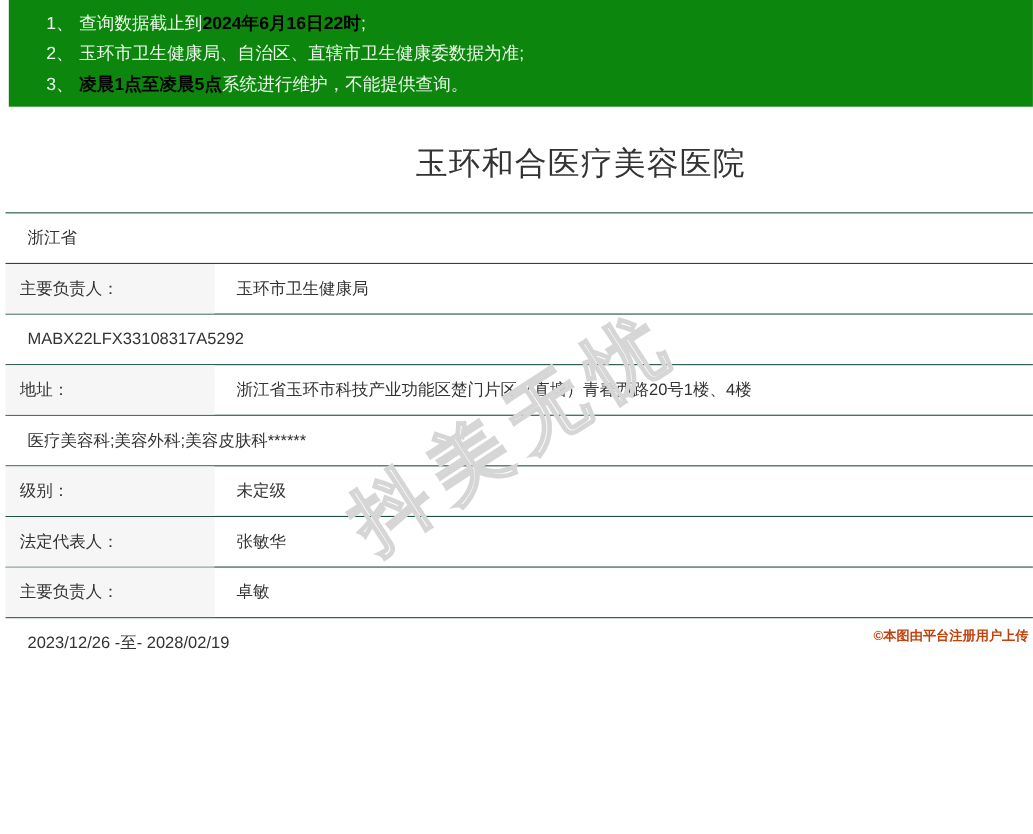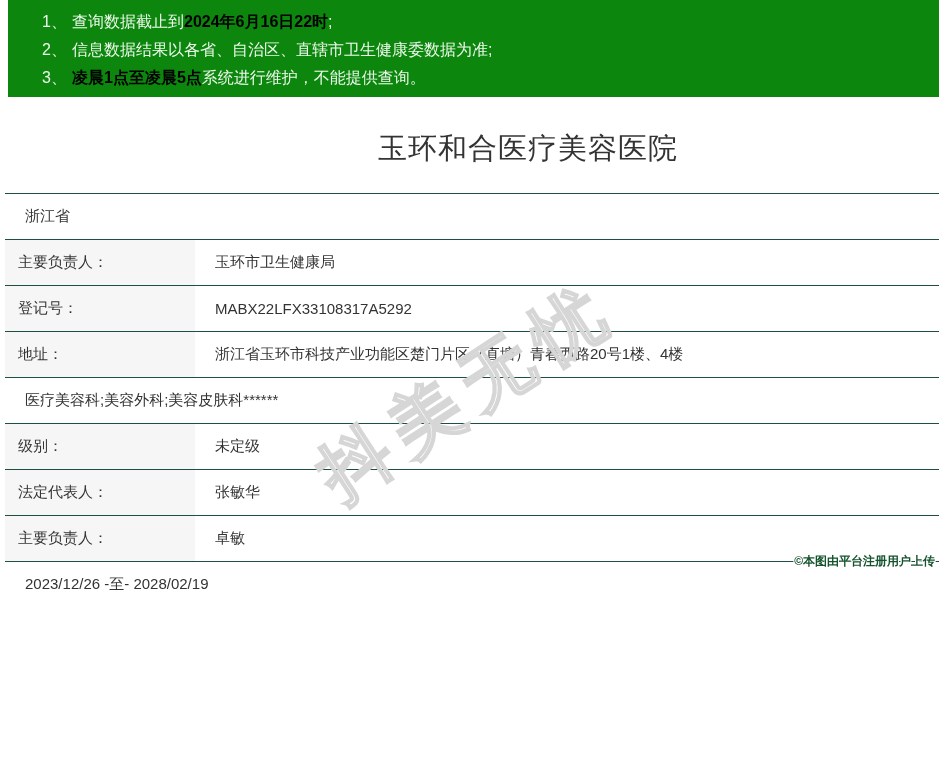--- a/index.html
+++ b/index.html
@@ -114,60 +114,59 @@
     color: #fff;
     font-size: 15px;
     border: none;
     border-radius: 4px;
     cursor: pointer;
     font-family: "Liberation Sans", sans-serif;
   }
   .credit {
     position: absolute;
     right: 4px;
-    bottom: 22px;
+    bottom: 5px;
     font-size: 12px;
     font-weight: bold;
-    color: #14532d;
+    color: #c2410c;
     text-shadow: -1px -1px 0 #fff, 1px -1px 0 #fff, -1px 1px 0 #fff, 1px 1px 0 #fff;
     z-index: 10;
   }
 </style>
 </head>
 <body>
 
 <div class="viewport">
   <div class="page">
 
     <div class="banner">
       <div class="notice-line">
         <span class="notice-num">1、</span><span>查询数据截止到</span><span class="b">2024年6月16日22时</span><span>;</span>
       </div>
       <div class="notice-line">
-        <span class="notice-num">2、</span><span>信息数据结果以各省、自治区、直辖市卫生健康委数据为准;</span>
+        <span class="notice-num">2、</span><span>玉环市卫生健康局、自治区、直辖市卫生健康委数据为准;</span>
       </div>
       <div class="notice-line">
         <span class="notice-num">3、</span><span class="b">凌晨1点至凌晨5点</span><span>系统进行维护，不能提供查询。</span>
       </div>
     </div>
 
     <div class="title-wrap">
       <h1 class="page-title">玉环和合医疗美容医院</h1>
     </div>
 
     <div class="info-table">
       <div class="row">
         <div class="cell-value">浙江省</div>
       </div>
       <div class="row">
         <div class="cell-label">主要负责人：</div>
         <div class="cell-value">玉环市卫生健康局</div>
       </div>
       <div class="row">
-        <div class="cell-label">登记号：</div>
         <div class="cell-value">MABX22LFX33108317A5292</div>
       </div>
       <div class="row">
         <div class="cell-label">地址：</div>
         <div class="cell-value">浙江省玉环市科技产业功能区楚门片区（直塘）青春西路20号1楼、4楼</div>
       </div>
       <div class="row">
         <div class="cell-value">医疗美容科;美容外科;美容皮肤科******</div>
       </div>
       <div class="row">

